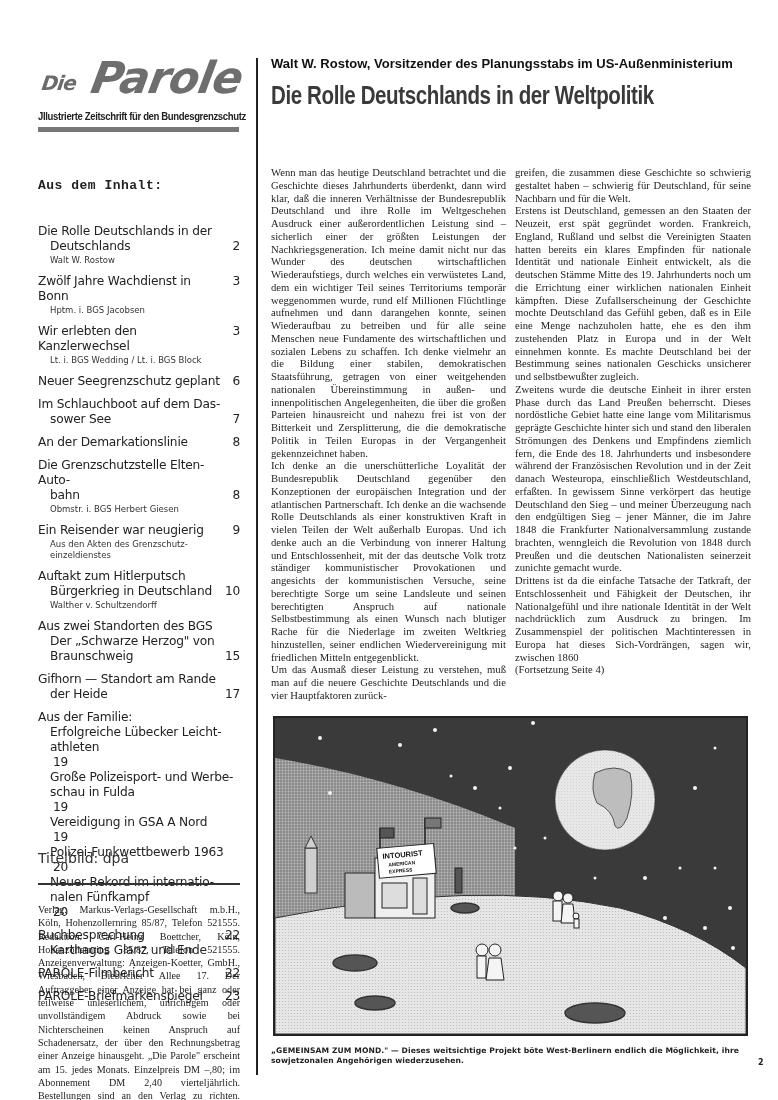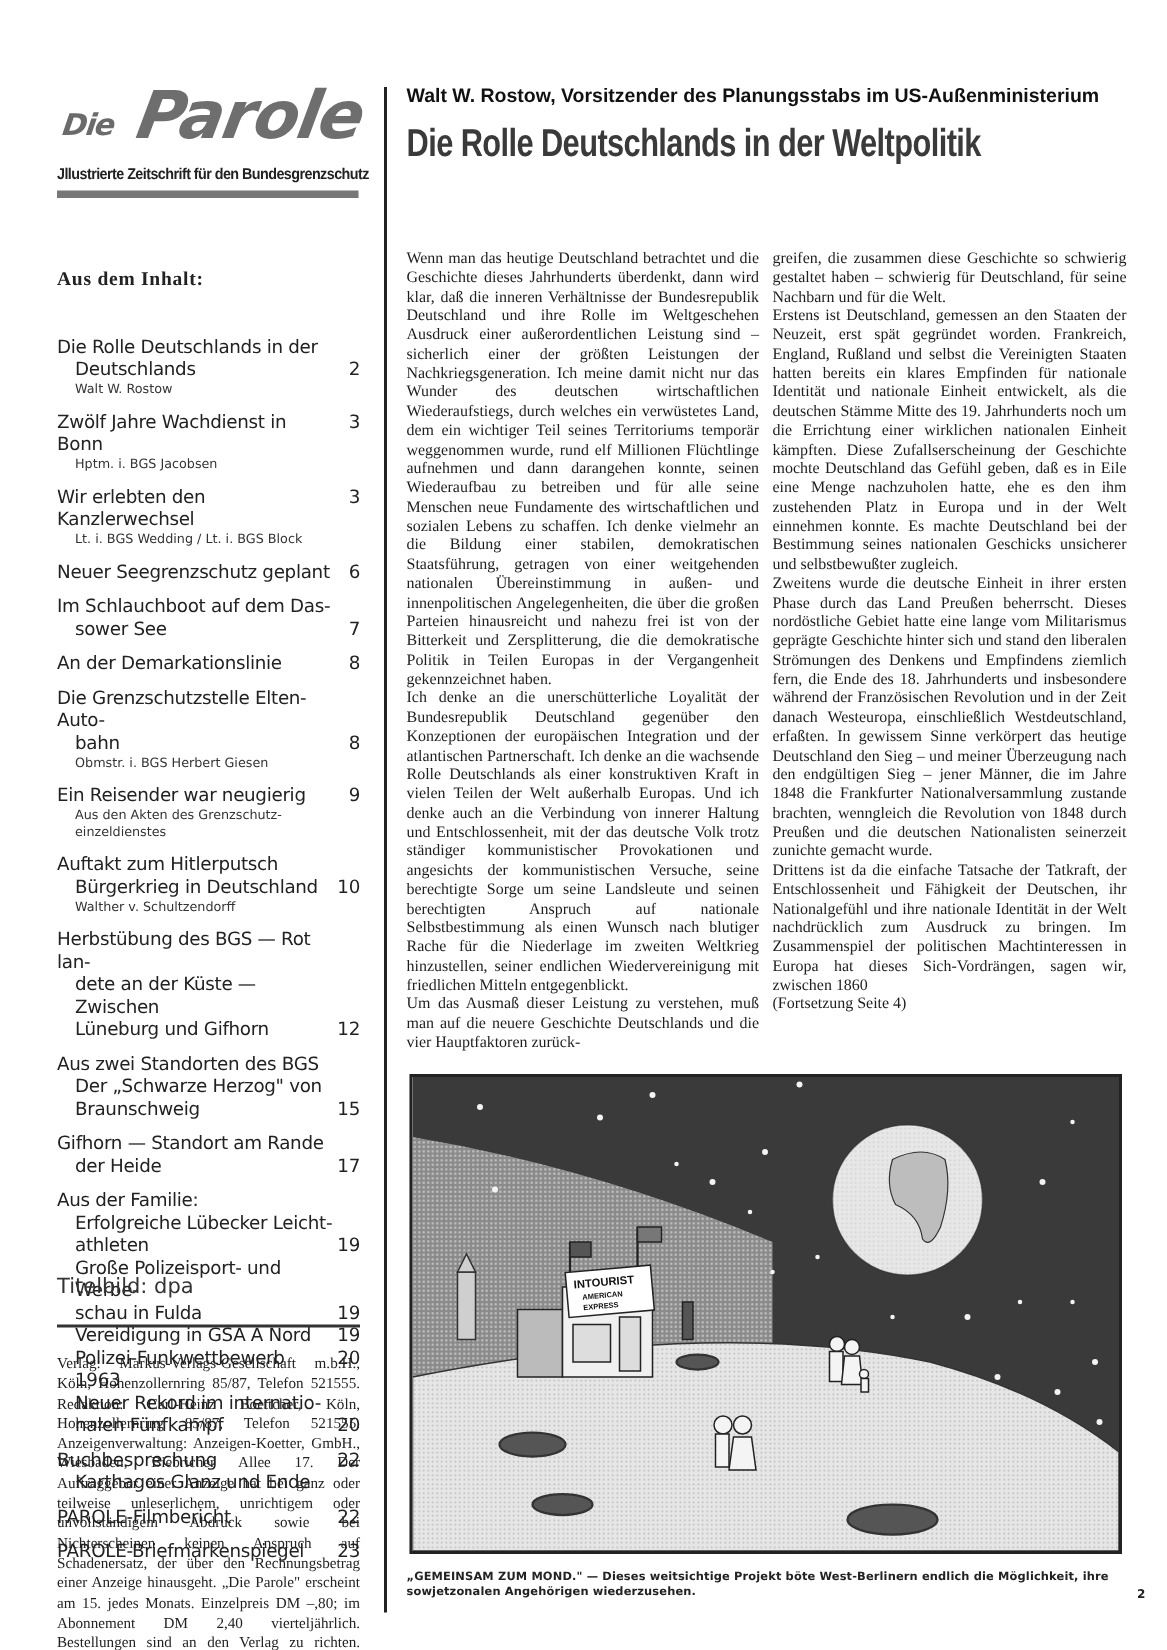--- a/index.html
+++ b/index.html
@@ -26,32 +26,32 @@
   #tagline {
     left:38px; top:111px; width:204px;
     font-family:"Liberation Sans", sans-serif; font-weight:bold;
     font-size:10.4px; letter-spacing:-0.4px; white-space:nowrap; color:#222;
     transform:scaleX(0.92); transform-origin:left top;
   }
   #mast-bar { left:38px; top:127px; width:201px; height:5px; background:#777; }
 
   #toc-heading {
     left:38px; top:178px;
-    font-family:Liberation Serif, serif; font-weight:bold; font-size:13px;
+    font-family:Liberation Mono, monospace; font-weight:bold; font-size:13px;
     letter-spacing:0.5px; color:#222;
   }
   #toc { left:38px; top:224px; width:202px; font-family:"DejaVu Sans", sans-serif; color:#222; }
   .toc-entry { margin-bottom:8px; }
   .toc-line { display:flex; font-size:12.2px; line-height:15px; letter-spacing:-0.2px;justify-content:flex-end; }
   .toc-line .txt { flex:1; }
   .toc-line .pg { width:18px; text-align:right; }
   .toc-line.indent { padding-left:12px; }
   .toc-author { font-size:8.5px; line-height:11px; padding-left:12px; color:#333; margin-top:1px; }
   .toc-sub { padding-left:12px; }
-  .toc-sub .toc-line { padding-left:0; }
+  .toc-sub .toc-line { padding-left:0;flex-direction:column; }
 
   #credit { left:38px; top:850px; font-family:"DejaVu Sans", sans-serif; font-size:14px; color:#333; }
   #left-rule { left:38px; top:883px; width:202px; height:1.5px; background:#333; }
   #imprint {
     left:38px; top:903px; width:202px;
     font-family:"Liberation Serif", serif; font-size:10.1px; line-height:13.3px;
     text-align:justify; color:#222; hyphens:manual;
   }
 
   #col-rule { left:256px; top:58px; width:1.5px; height:1017px; background:#222; }
@@ -175,34 +175,20 @@
     <div class="toc-entry">
       <div class="toc-line">
         <span class="txt">Auftakt zum Hitlerputsch</span>
         <span class="pg"></span>
       </div>
       <div class="toc-line indent">
         <span class="txt">Bürgerkrieg in Deutschland</span>
         <span class="pg">10</span>
       </div>
       <div class="toc-author">Walther v. Schultzendorff</div>
-    </div>
-    <div class="toc-entry">
-      <div class="toc-line">
-        <span class="txt">Herbstübung des BGS — Rot lan-</span>
-        <span class="pg"></span>
-      </div>
-      <div class="toc-line indent">
-        <span class="txt">dete an der Küste — Zwischen</span>
-        <span class="pg"></span>
-      </div>
-      <div class="toc-line indent">
-        <span class="txt">Lüneburg und Gifhorn</span>
-        <span class="pg">12</span>
-      </div>
     </div>
     <div class="toc-entry">
       <div class="toc-line">
         <span class="txt">Aus zwei Standorten des BGS</span>
         <span class="pg"></span>
       </div>
       <div class="toc-line indent">
         <span class="txt">Der „Schwarze Herzog" von</span>
         <span class="pg"></span>
       </div>

